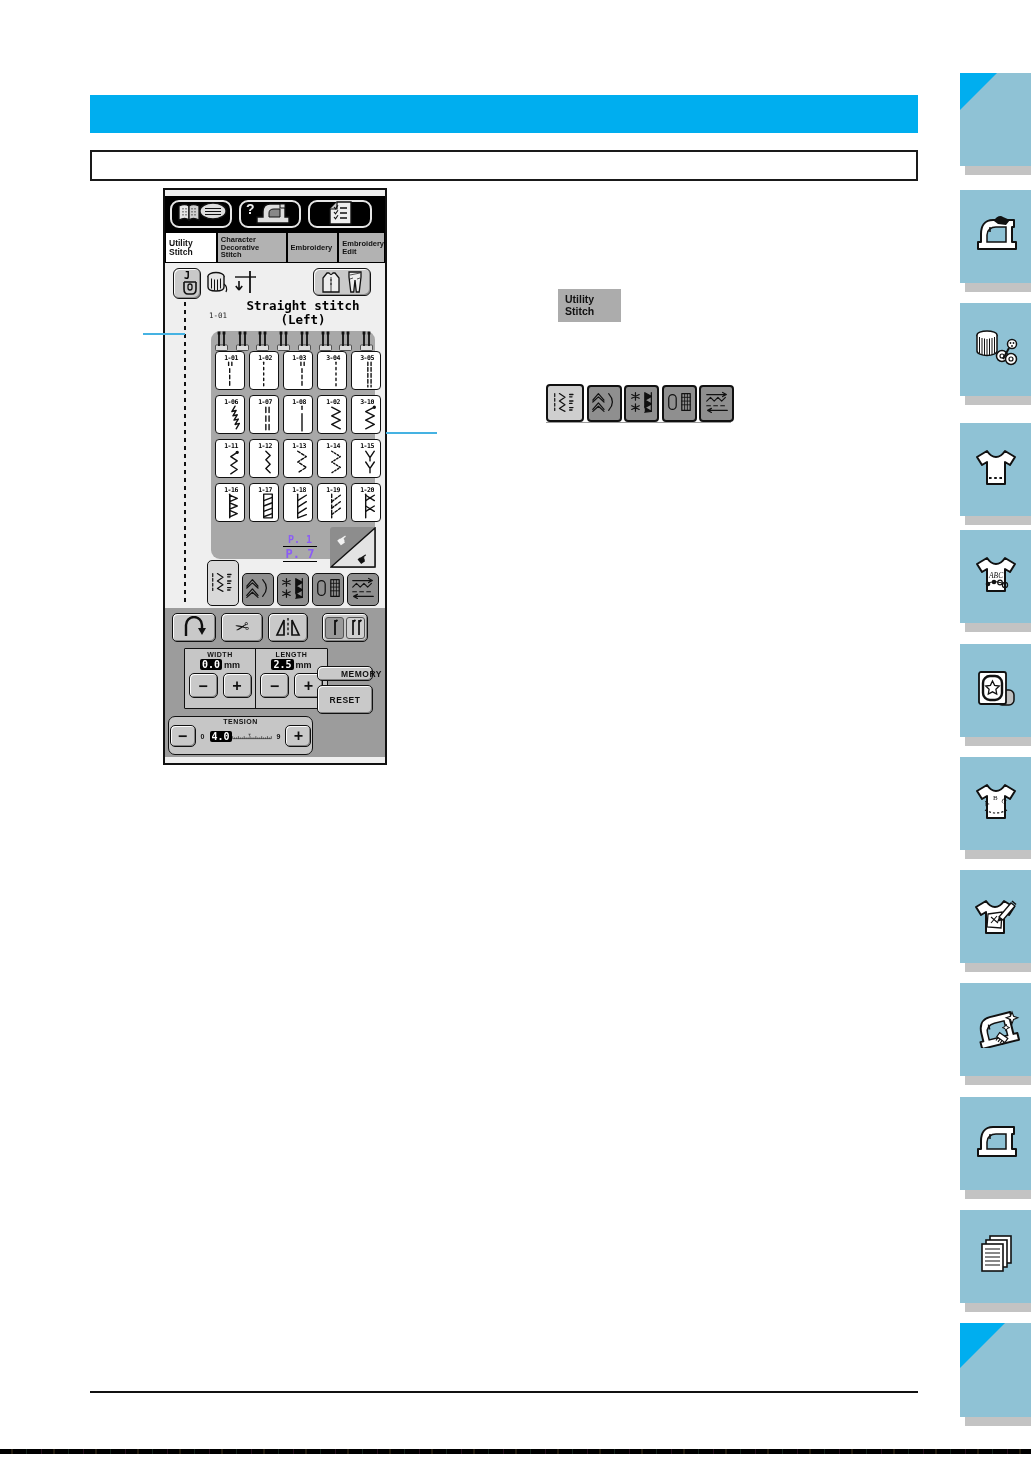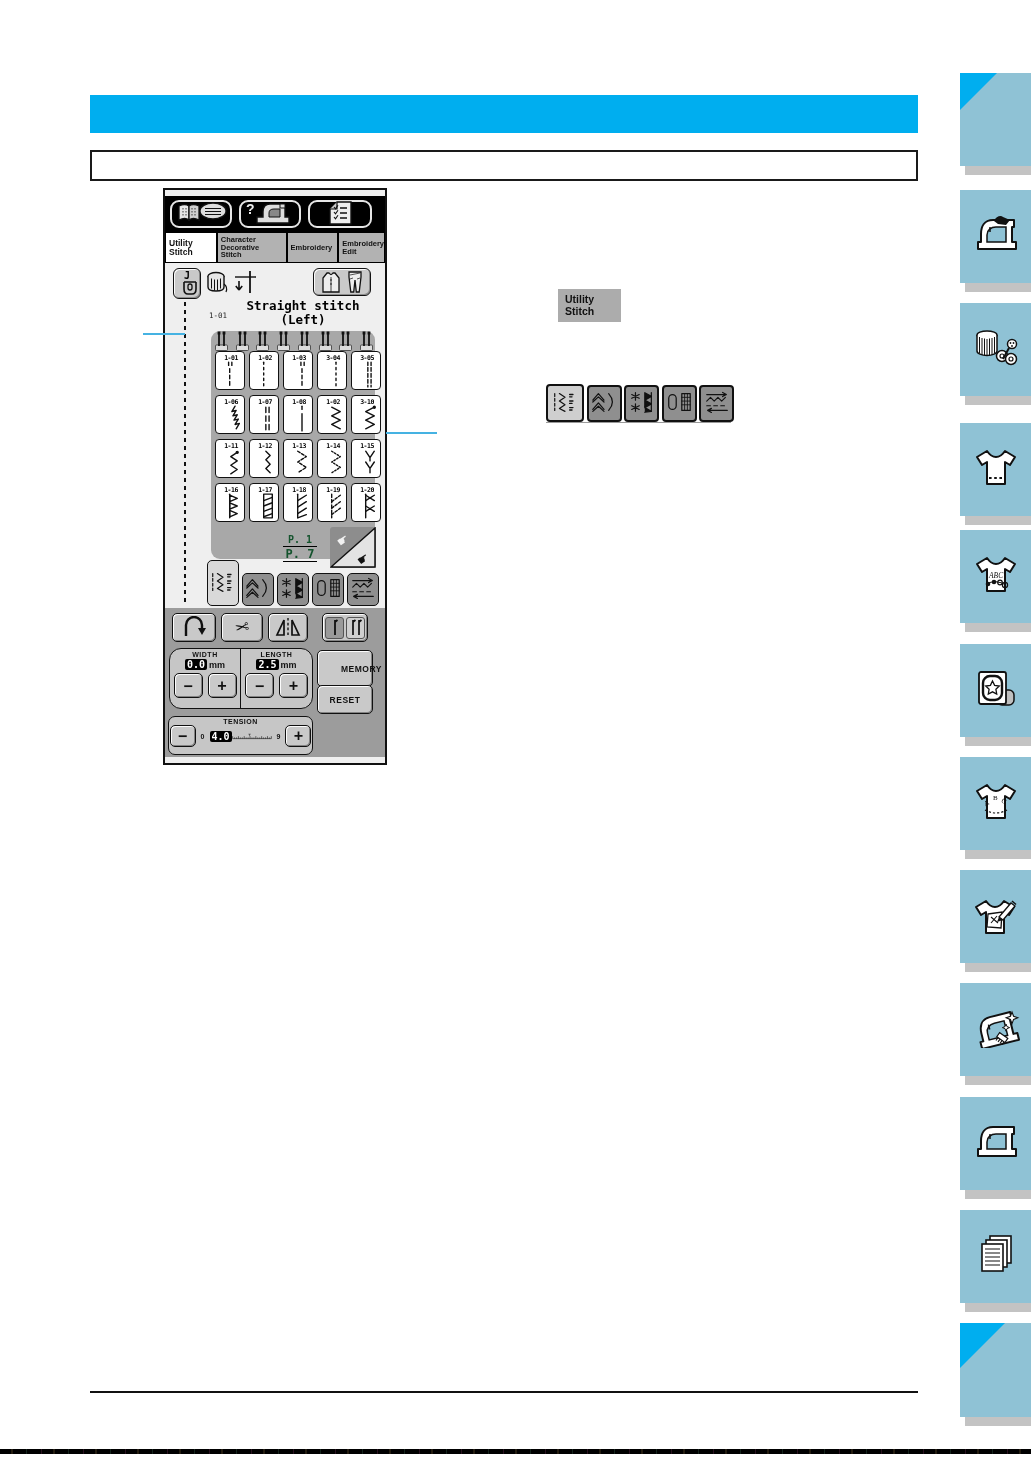--- a/index.html
+++ b/index.html
@@ -41,21 +41,21 @@
 
   .preview-dash{position:absolute;left:19px;top:112px;width:2px;height:302px;background:repeating-linear-gradient(#111 0 4px,transparent 4px 8px);}
 
   .stitch-panel{position:absolute;left:46px;top:141px;width:164px;height:228px;background:#A8A8A8;border-radius:9px;}
   .pins-row{position:absolute;left:50px;top:141px;width:158px;display:flex;justify-content:space-between;}
   .stitch-grid{position:absolute;left:50px;top:161px;display:grid;grid-template-columns:repeat(5,30px);grid-auto-rows:39px;column-gap:4px;row-gap:5px;}
   .cell{background:#fff;border:1.2px solid #111;border-radius:4px;overflow:hidden;}
   .cell .cl{display:block;font-size:6.5px;font-family:"DejaVu Sans Mono",monospace;font-weight:bold;margin:1px 0 0 2px;letter-spacing:-0.5px;}
   .cell svg{display:block;margin:-2px auto 0;}
 
-  .page-ind{position:absolute;left:118px;top:344px;width:34px;text-align:center;font-family:"DejaVu Sans Mono",monospace;color:#14532d;z-index:3;}
+  .page-ind{position:absolute;left:118px;top:344px;width:34px;text-align:center;font-family:"DejaVu Sans Mono",monospace;color:#8b5cf6;z-index:3;}
   .page-ind .p1{font-size:10px;font-weight:bold;border-bottom:1.5px solid #000;display:block;padding-bottom:1px;}
   .page-ind .p2{font-size:12px;font-weight:bold;border-bottom:1.5px solid #000;display:block;}
   .fold-btn{position:absolute;left:165px;top:337px;width:46px;height:41px;padding:0;border:none;background:transparent;z-index:4;}
 
   .cat-row{position:absolute;display:flex;align-items:flex-end;}
   .cats-lcd{left:42px;top:370px;height:46px;gap:3px;z-index:5;}
   .cat-btn{background:#8F8F8F;border:1.5px solid #111;border-radius:5px;height:33px;display:flex;align-items:center;justify-content:center;padding:0;}
   .cats-lcd .cat-btn{width:32px;}
   .cat-btn.active{background:#D9D9D9;height:46px;}
 
@@ -64,29 +64,29 @@
   .ctrl-row-btn{position:absolute;top:423px;height:29px;}
   .btn-reverse{left:7px;width:44px;}
   .btn-scissors{left:56px;width:42px;font-size:17px;color:#111;}
   .btn-scissors span{transform:scaleX(-1) rotate(10deg);display:block;}
   .btn-mirror{left:103px;width:40px;}
   .btn-needlesel{left:157px;width:46px;gap:2px;}
   .needle-sub{width:19px;height:22px;border:1px solid #555;border-radius:3px;display:flex;align-items:center;justify-content:center;}
   .needle-sub.sel{background:#9A9A9A;}
   .needle-sub.uns{background:#CFCFCF;}
 
-  .wl-panel{position:absolute;left:4px;top:458px;width:144px;height:61px;background:#C6C6C6;border:1.5px solid #111;border-radius:12px;display:flex;}
+  .wl-panel{position:absolute;left:19px;top:458px;width:144px;height:61px;background:#C6C6C6;border:1.5px solid #111;border-radius:1px;display:flex;}
   .wl-half{width:50%;text-align:center;position:relative;}
   .wl-half:first-child{border-right:1.5px solid #111;}
   .wl-label{font-size:7px;font-weight:bold;letter-spacing:.5px;margin-top:2px;color:#111;}
   .wl-value{margin-top:1px;font-weight:bold;font-size:9px;color:#111;display:flex;align-items:center;justify-content:center;gap:2px;}
   .val-box{background:#000;color:#fff;font-family:"DejaVu Sans Mono",monospace;font-size:10px;font-weight:bold;padding:0 2px;border-radius:2px;}
   .pm-row{display:flex;justify-content:center;gap:5px;margin-top:3px;}
   .pm{width:29px;height:25px;font-size:15px;font-weight:bold;color:#111;font-family:"DejaVu Sans Mono",monospace;}
-  .btn-memory{position:absolute;left:152px;top:460px;width:56px;height:37px;font-size:8.5px;font-weight:bold;letter-spacing:.5px;color:#111;padding-left:33px;}
+  .btn-memory{position:absolute;left:152px;top:476px;width:56px;height:15px;font-size:8.5px;font-weight:bold;letter-spacing:.5px;color:#111;padding-left:33px;}
   .btn-reset{position:absolute;left:152px;top:495px;width:56px;height:29px;font-size:8.5px;font-weight:bold;letter-spacing:.5px;color:#111;}
 
   .tension-panel{position:absolute;left:3px;top:526px;width:145px;height:39px;background:#C6C6C6;border:1.5px solid #111;border-radius:7px;}
   .tension-label{text-align:center;font-size:7px;font-weight:bold;letter-spacing:.5px;margin-top:1px;color:#111;}
   .tension-row{display:flex;align-items:center;justify-content:center;gap:5px;}
   .tension-row .pm{width:26px;height:22px;}
   .tension-minmax{font-size:7px;font-weight:bold;color:#111;}
   .tension-mid{display:flex;flex-direction:row;align-items:center;width:62px;}
   .tension-ruler{margin-top:0px;}
 

